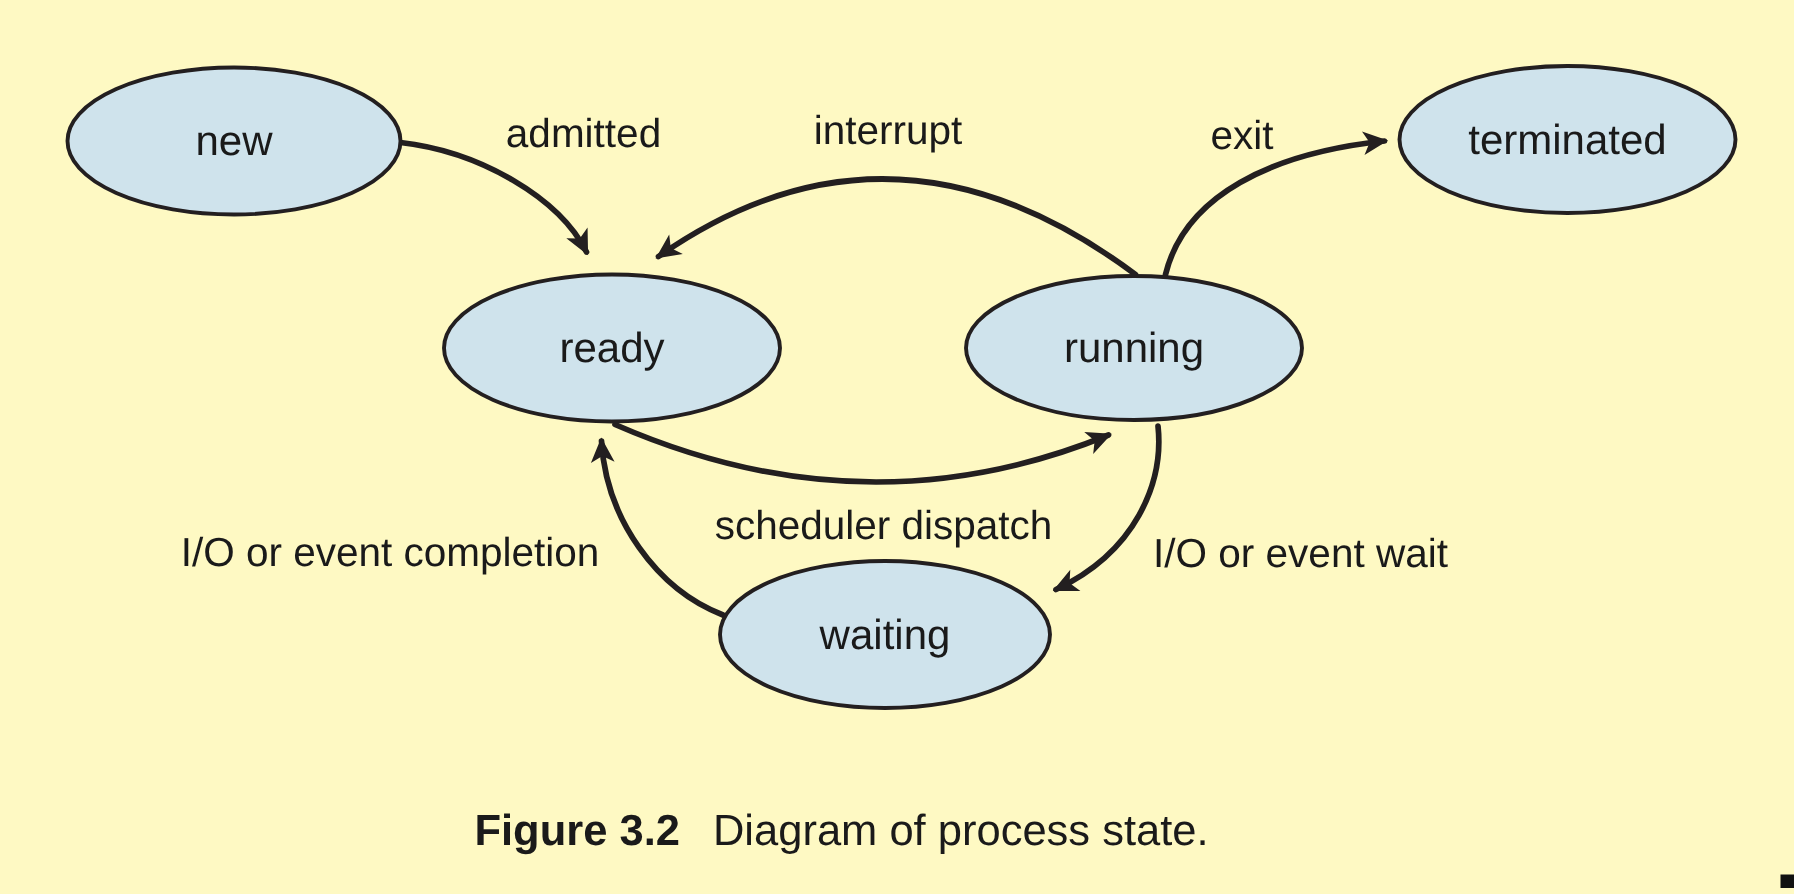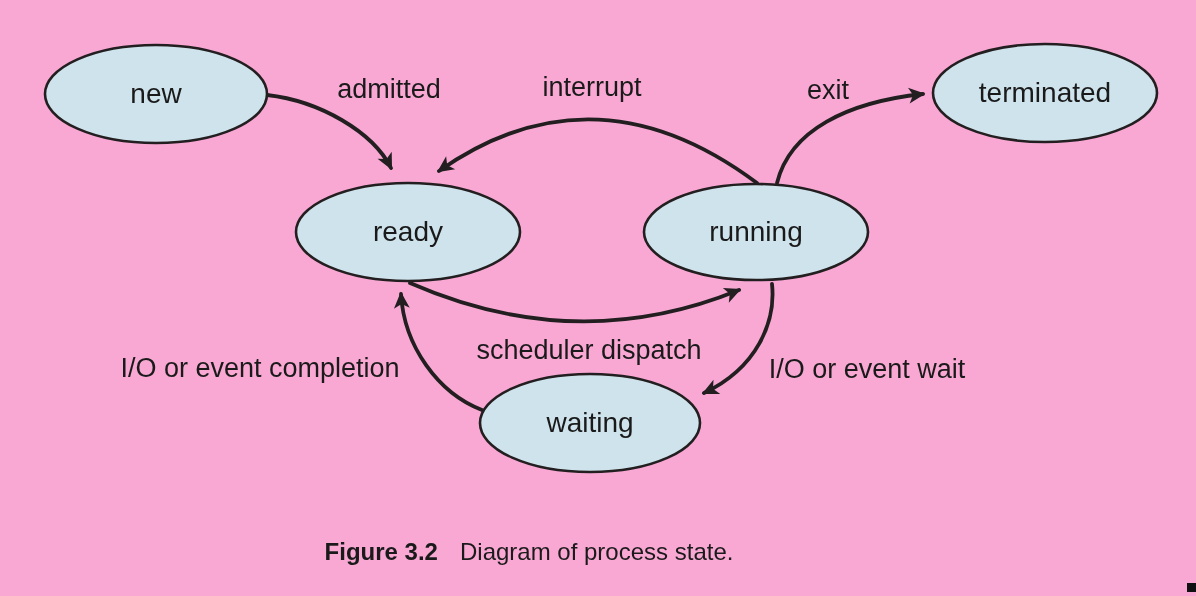--- a/index.html
+++ b/index.html
@@ -5,21 +5,21 @@
   html, body {
     margin: 0;
     padding: 0;
     background: #ffffff;
     font-family: "Liberation Sans", sans-serif;
   }
   .page {
     position: relative;
     width: 1196px;
     height: 596px;
-    background: #f9a8d4;
+    background: #fef9c3;
     overflow: hidden;
   }
   #diagram {
     position: absolute;
     top: 0;
     left: 0;
   }
   .state-ellipse {
     fill: #cfe3ec;
     stroke: #231f20;
@@ -41,24 +41,24 @@
   .edge-label {
     fill: #1a1a1a;
     font-family: "Liberation Sans", sans-serif;
     font-size: 27px;
     text-anchor: middle;
     dominant-baseline: middle;
   }
   .caption {
     position: absolute;
     top: 538px;
-    left: 529px;
+    left: 561px;
     transform: translateX(-50%);
     white-space: nowrap;
-    font-size: 24px;
+    font-size: 29px;
     color: #1a1a1a;
     text-align: center;
   }
   .caption-label {
     font-weight: 700;
     margin-right: 22px;
   }
   .corner-mark {
     position: absolute;
     left: 1187px;

